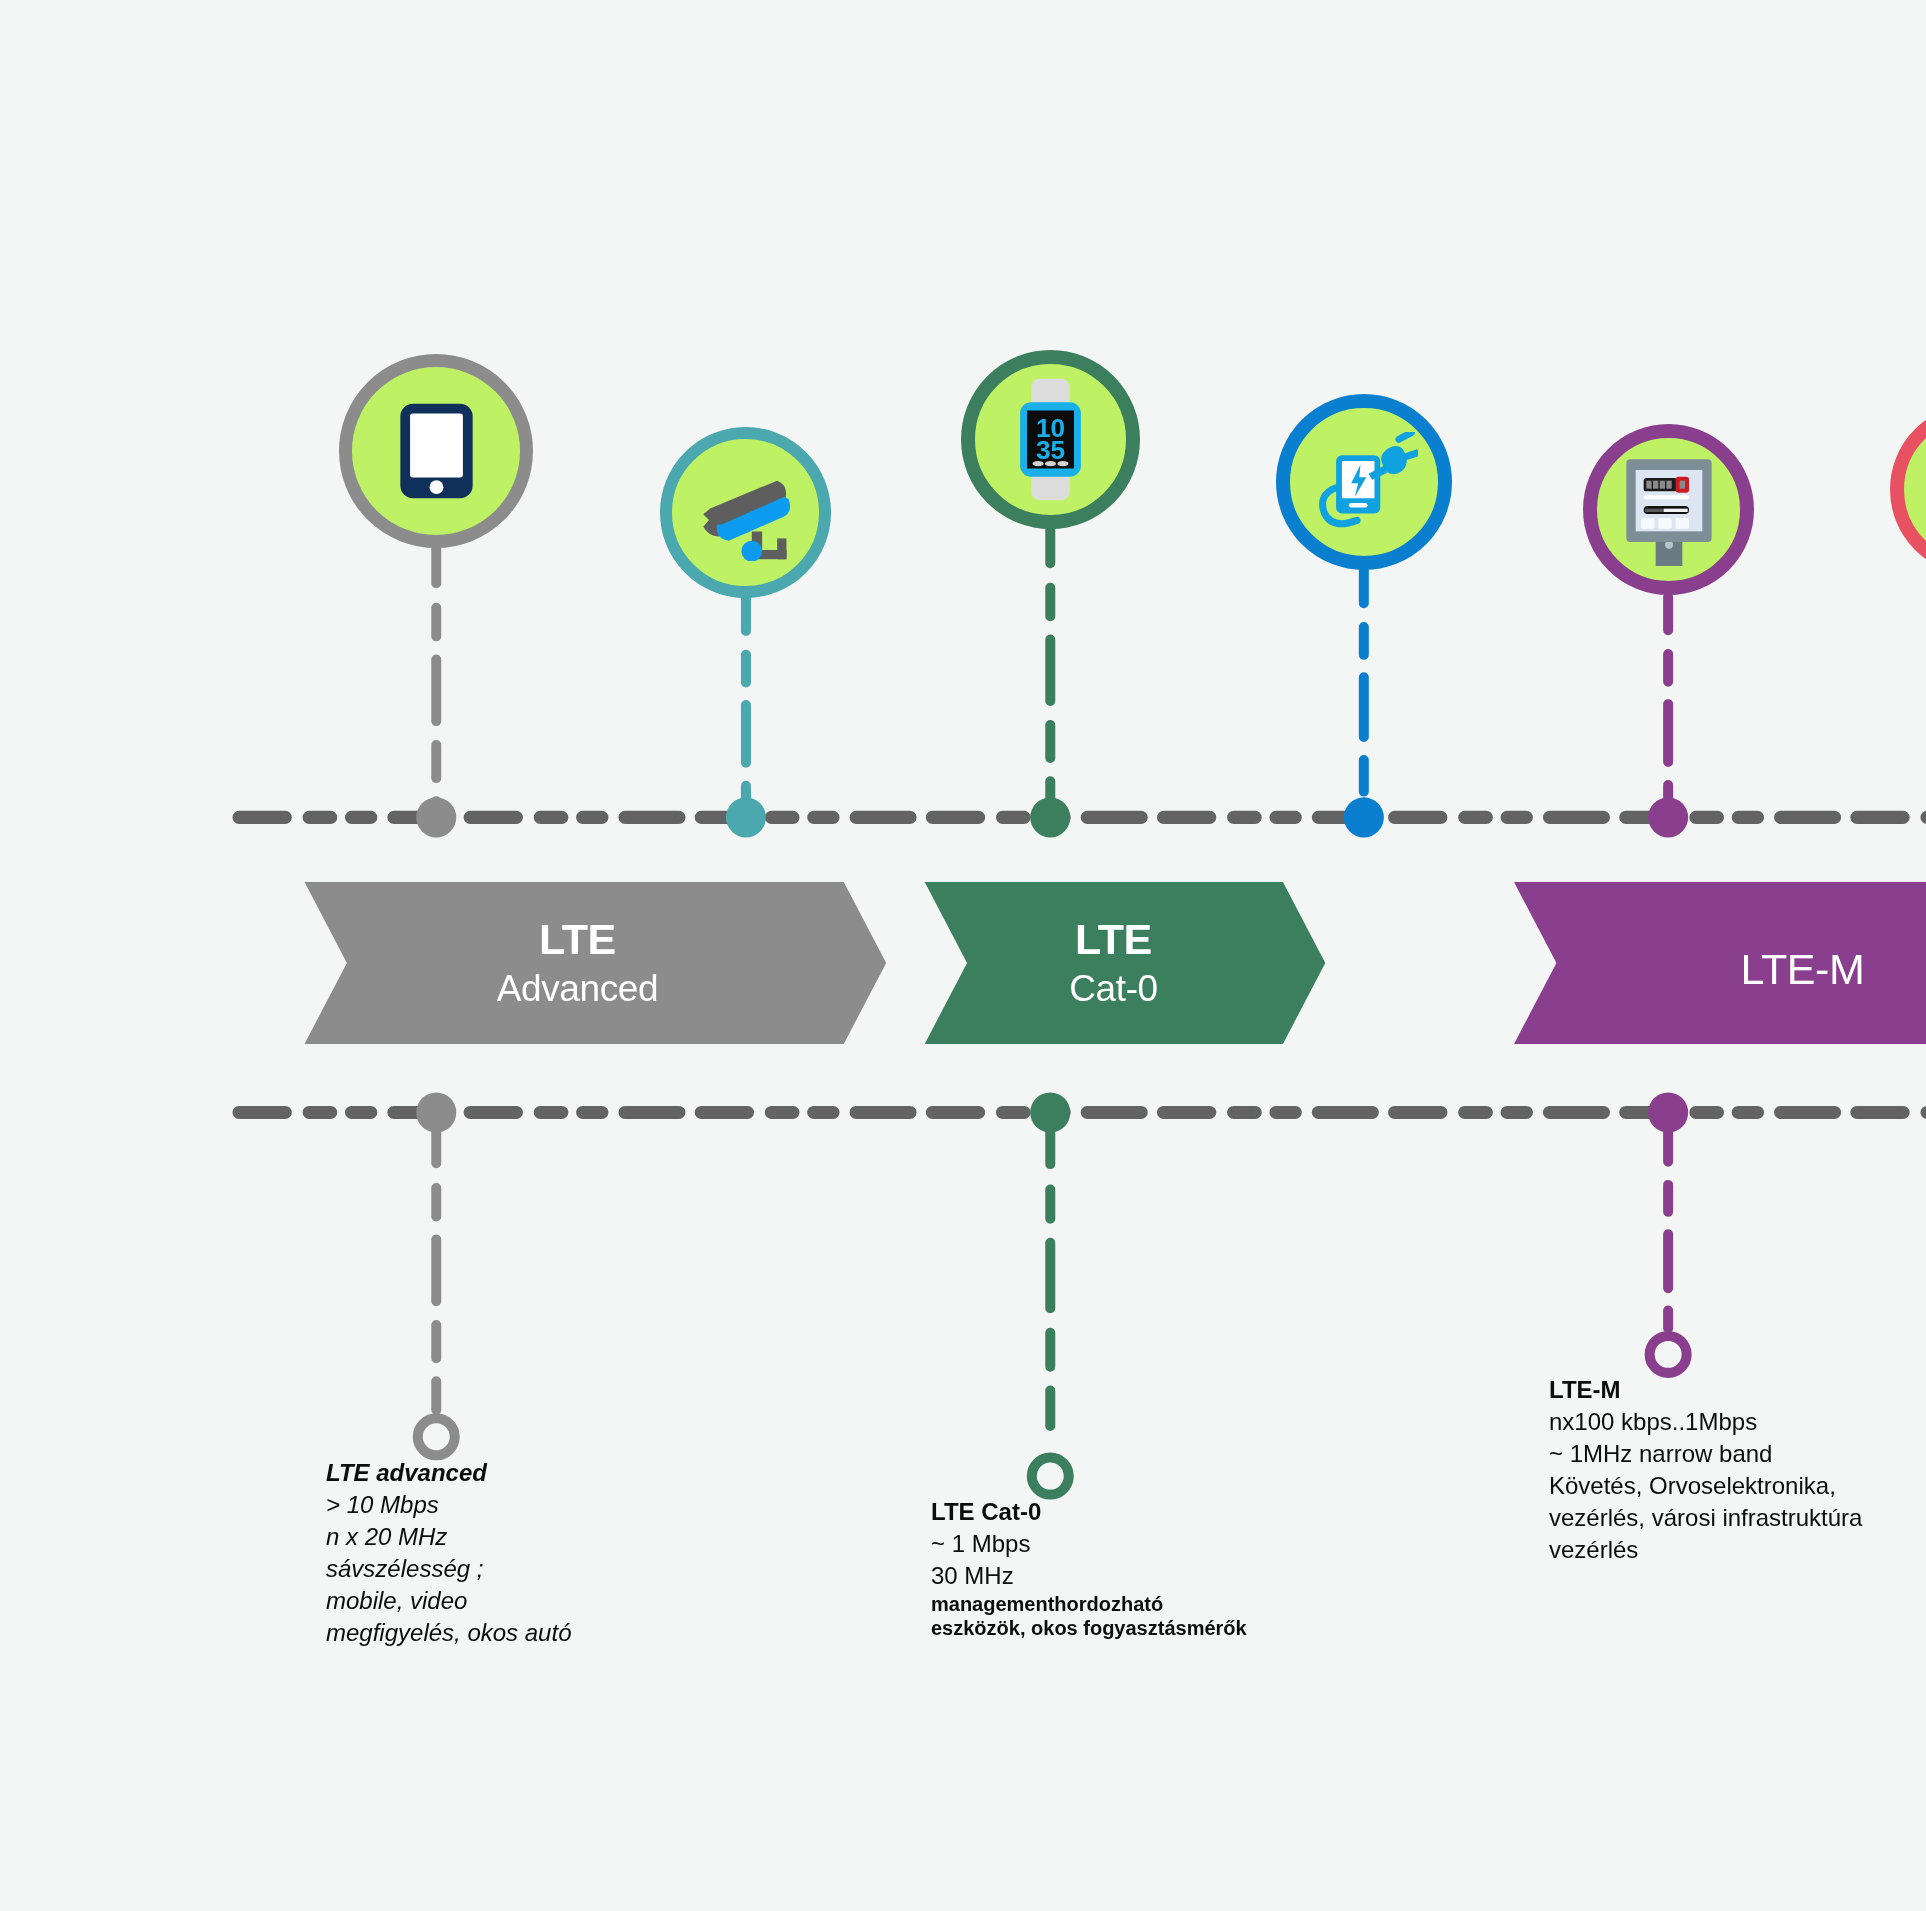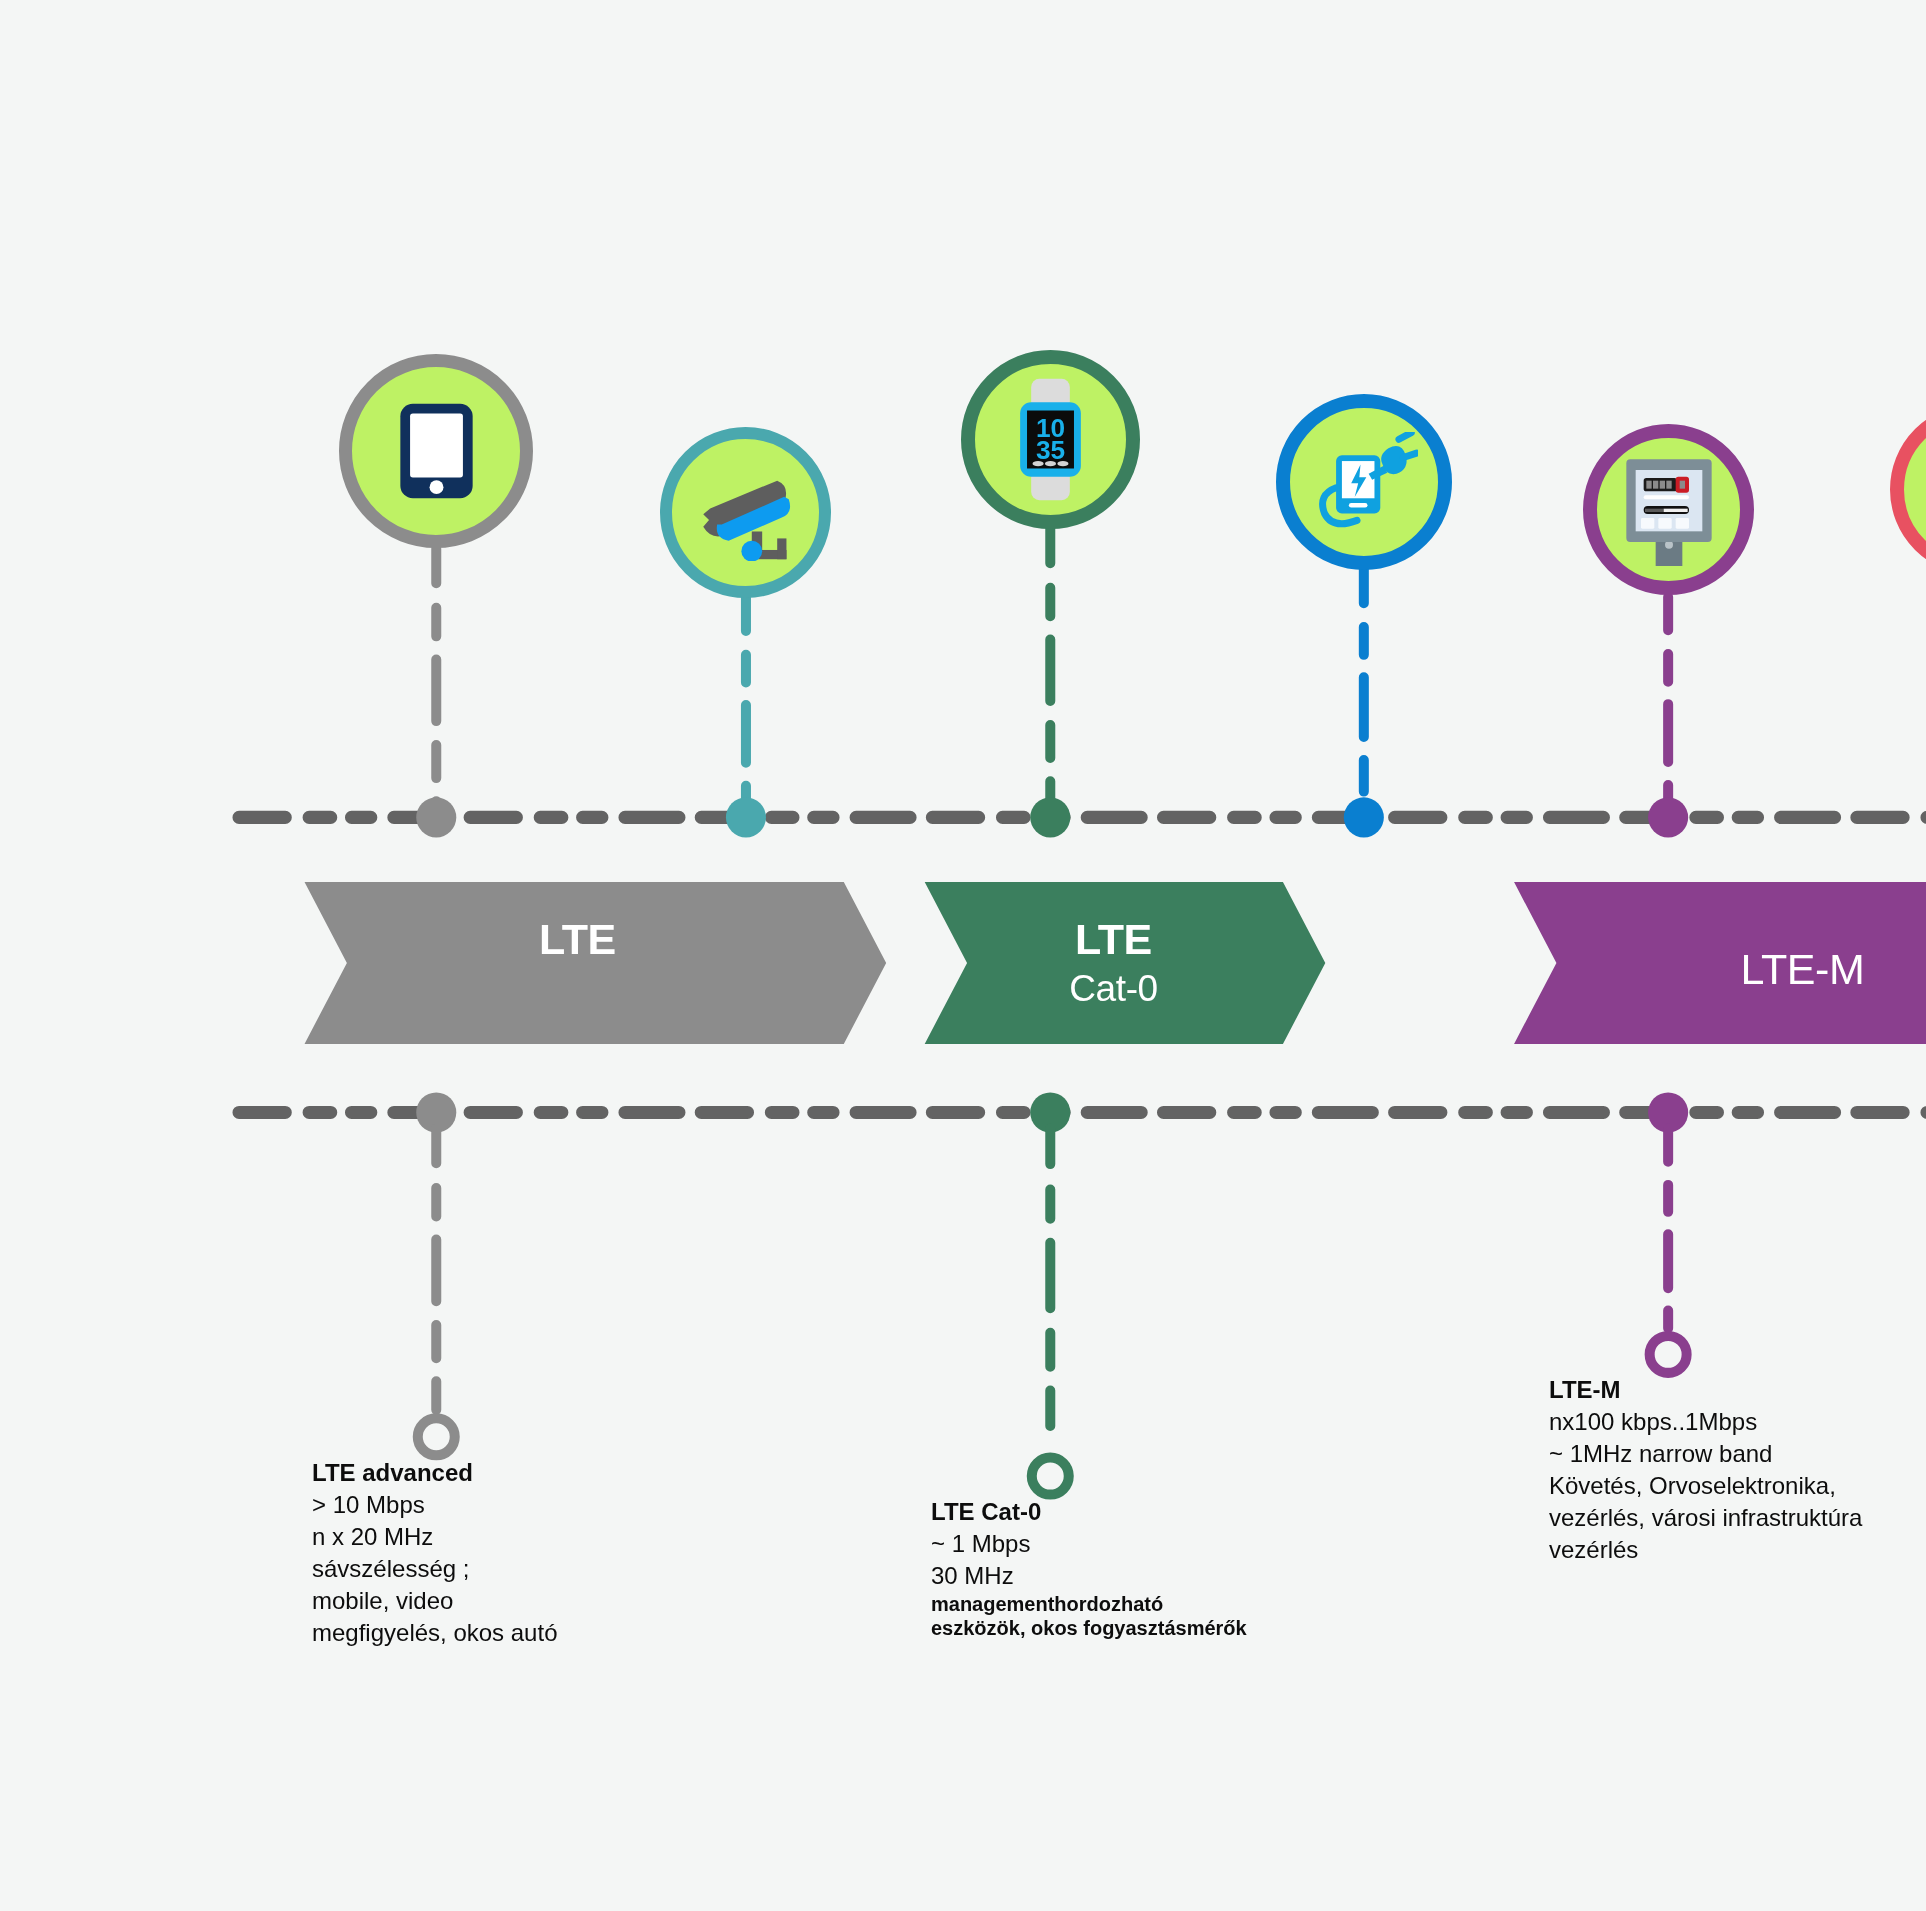--- a/index.html
+++ b/index.html
@@ -165,32 +165,33 @@
       <rect x="41" y="48" width="10" height="8" rx="1" fill="#f7fafd"></rect>
     </svg>
   </div>
 
   <div class="icon-node" style="left:1890px;top:404px;width:171px;height:171px;border:14px solid #e85161;">
     
   </div>
 
   <div class="banner-label" style="left:381px;top:910px;width:393px;">
     <span class="banner-l1">LTE</span>
+    <span class="banner-l2">Advanced</span>
   </div>
 
   <div class="banner-label" style="left:940px;top:910px;width:347px;">
     <span class="banner-l1">LTE</span>
     <span class="banner-l2">Cat-0</span>
   </div>
 
   <div class="banner-label" style="left:1579px;top:940px;width:447px;">
     <span class="banner-single">LTE-M</span>
   </div>
 
-  <div class="txtblock" style="left:312px;top:1457px;">
+  <div class="txtblock" style="left:326px;top:1457px;font-style:italic;">
     <div class="tb-title">LTE advanced</div>
     <div class="tb-line">&gt; 10 Mbps</div>
     <div class="tb-line">n x 20 MHz</div>
     <div class="tb-line">sávszélesség ;</div>
     <div class="tb-line">mobile, video</div>
     <div class="tb-line">megfigyelés, okos autó</div>
   </div>
 
   <div class="txtblock" style="left:931px;top:1496px;">
     <div class="tb-title">LTE Cat-0</div>

